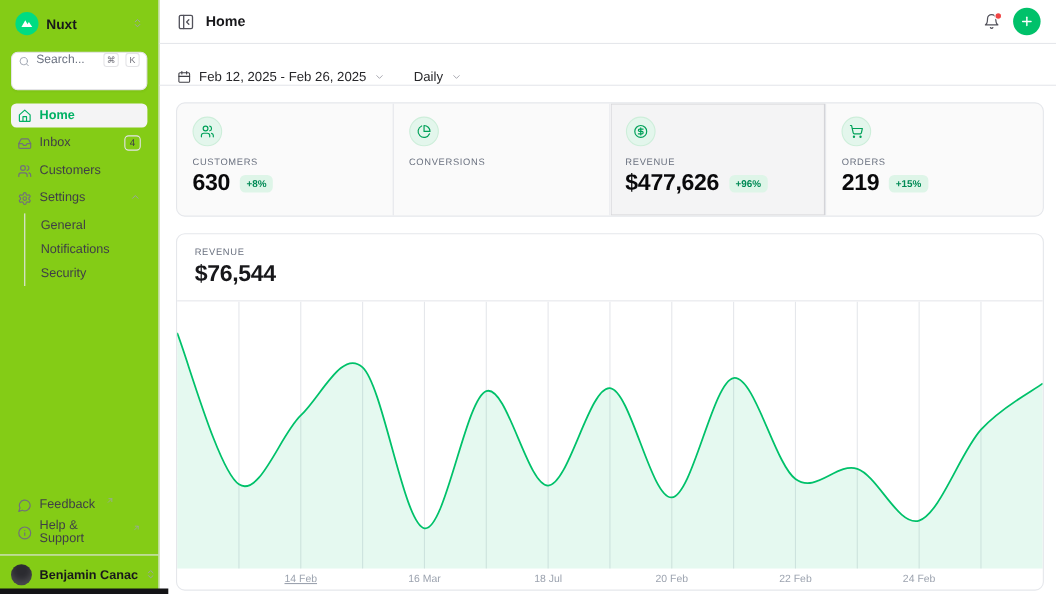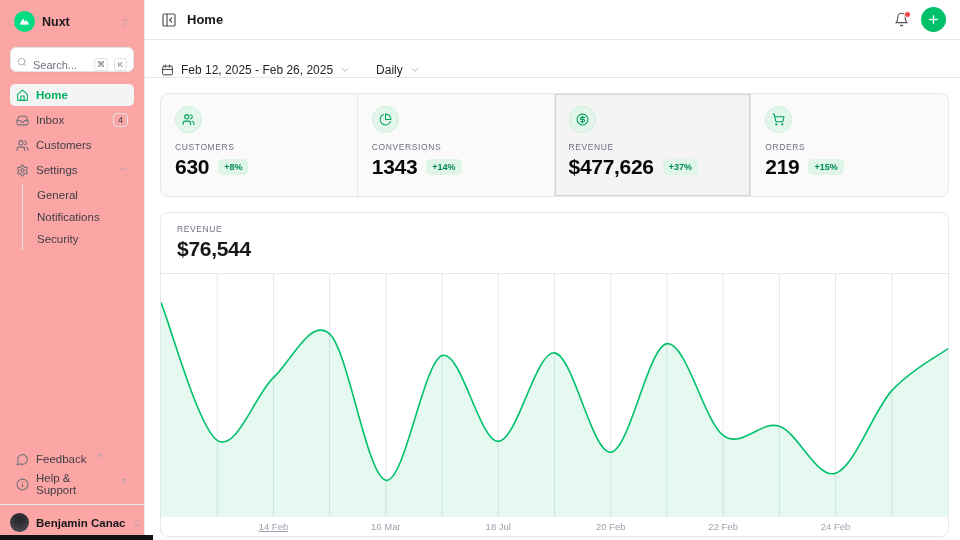--- a/index.html
+++ b/index.html
@@ -2,34 +2,34 @@
 <html style="--primary: #00c16a; --logo: #00dc82; --badge-bg: #def5e8; --badge-tx: #008a55; --dot: #ef4444;"><head>
 <meta charset="utf-8">
 <style>
   * { margin:0; padding:0; box-sizing:border-box; }
   html,body { width:960px; height:540px; overflow:hidden; background:#fff;
     font-family:"Liberation Sans", sans-serif; color:#18181b; }
   .app { display:flex; width:960px; height:540px; position:relative; }
 
   
   .sidebar { width:145px; flex:0 0 145px; border-right:1px solid #e5e7eb;
-    display:flex; flex-direction:column; background:#fca5a5; }
+    display:flex; flex-direction:column; background:#84cc16; }
   .logo-row { display:flex; align-items:center; gap:7px; margin:9px 10px 0; padding:2px 4px; border-radius:6px; cursor:pointer; }
   .logo-badge { width:21px; height:21px; border-radius:50%; background:var(--logo,#00dc82);
     display:flex; align-items:center; justify-content:center; flex:0 0 21px; }
   .logo-badge svg { width:13px; height:13px; fill:#fff; }
   .logo-name { font-size:12.5px; font-weight:700; color:#18181b; }
   .muted-ic { color:#9ca3af; margin-left:auto; }
   .ic { width:13px; height:13px; stroke:currentColor; fill:none; stroke-width:2; stroke-linecap:round; stroke-linejoin:round; }
   .ic-sm { width:10px; height:10px; }
   .ic-xs { width:8px; height:8px; }
 
-  .search-box { margin:13px 10px 4px; height:25px; border:1px solid #e4e4e7; border-radius:6px;
+  .search-box { margin:13px 10px 4px; height:35px; border:1px solid #e4e4e7; border-radius:6px;
     background:#fff; box-shadow:0 1px 2px rgba(0,0,0,.04);
-    display:flex; align-items:flex-end; gap:6px; padding:0 6px; cursor:text; }
+    display:flex; align-items:flex-start; gap:6px; padding:0 6px; cursor:text; }
   .search-box .ph { font-size:11px; color:#6b7280; flex:1; }
   kbd { min-width:13px; height:13px; border:1px solid #e4e4e7; border-radius:3px; background:#fff;
     font-family:"Liberation Sans",sans-serif; font-size:8px; color:#71717a;
     display:inline-flex; align-items:center; justify-content:center; padding:0 2px; }
 
   nav { padding:8px 10px 0; }
   .nav-item { display:flex; align-items:center; gap:7px; height:22px; padding:0 6px;
     border-radius:5px; font-size:11.5px; color:#3f3f46; cursor:pointer; margin-bottom:3px; }
   .nav-item .nico { color:#71717a; display:flex; }
   .nav-item.active { background:#f4f4f5; color:#00b164; font-weight:600; }
@@ -302,37 +302,33 @@
           </div>
         </div>
         <div class="stat">
           <span class="stat-icon">
             <svg class="ic" viewBox="0 0 24 24">
                 <path d="M21.21 15.89A10 10 0 1 1 8 2.83"></path>
                 <path d="M22 12A10 10 0 0 0 12 2v10z"></path>
               </svg>
           </span>
           <div class="stat-label">CONVERSIONS</div>
-          <div class="stat-row">
-            <span class="stat-value">1343</span>
-            <span class="delta">+14%</span>
-          </div>
         </div>
         <div class="stat selected">
           <span class="stat-icon">
             <svg class="ic" viewBox="0 0 24 24">
                 <circle cx="12" cy="12" r="10"></circle>
                 <path d="M16 8h-6a2 2 0 1 0 0 4h4a2 2 0 1 1 0 4H8"></path>
                 <path d="M12 18V6"></path>
               </svg>
           </span>
           <div class="stat-label">REVENUE</div>
           <div class="stat-row">
             <span class="stat-value">$477,626</span>
-            <span class="delta">+37%</span>
+            <span class="delta">+96%</span>
           </div>
         </div>
         <div class="stat">
           <span class="stat-icon">
             <svg class="ic" viewBox="0 0 24 24">
                 <circle cx="8" cy="21" r="1"></circle>
                 <circle cx="19" cy="21" r="1"></circle>
                 <path d="M2.05 2.05h2l2.66 12.42a2 2 0 0 0 2 1.58h9.78a2 2 0 0 0 1.95-1.57l1.65-7.43H5.12"></path>
               </svg>
           </span>

